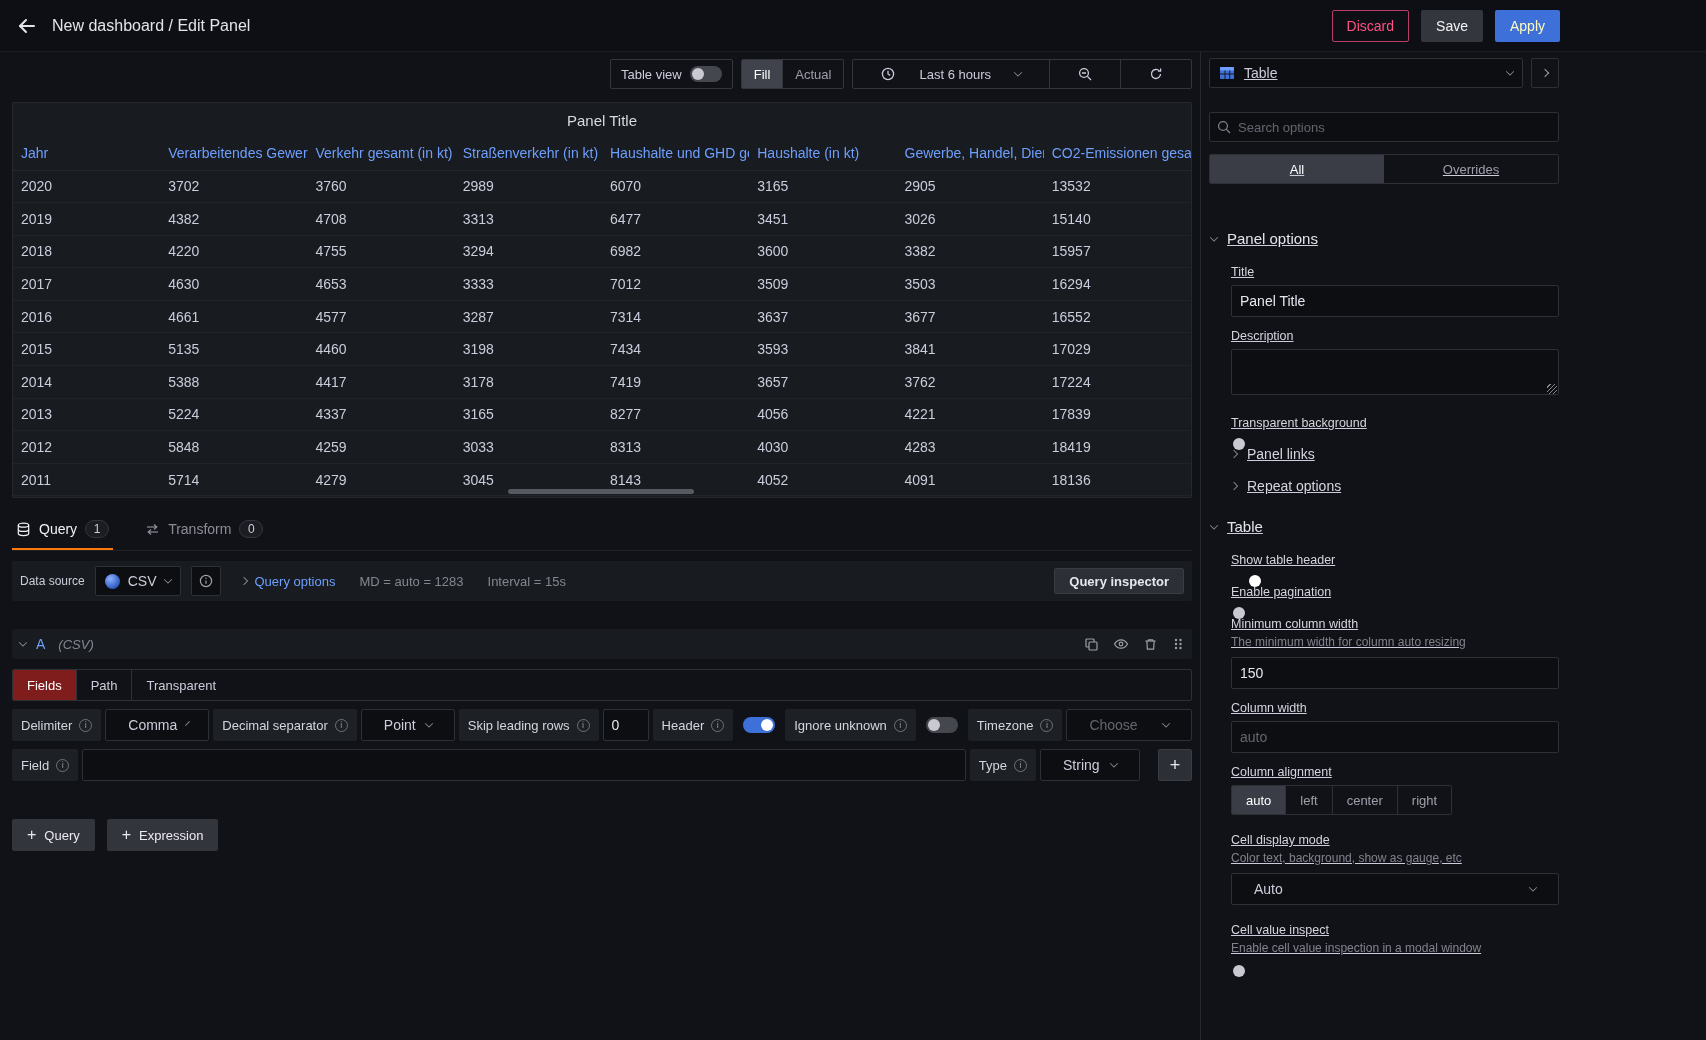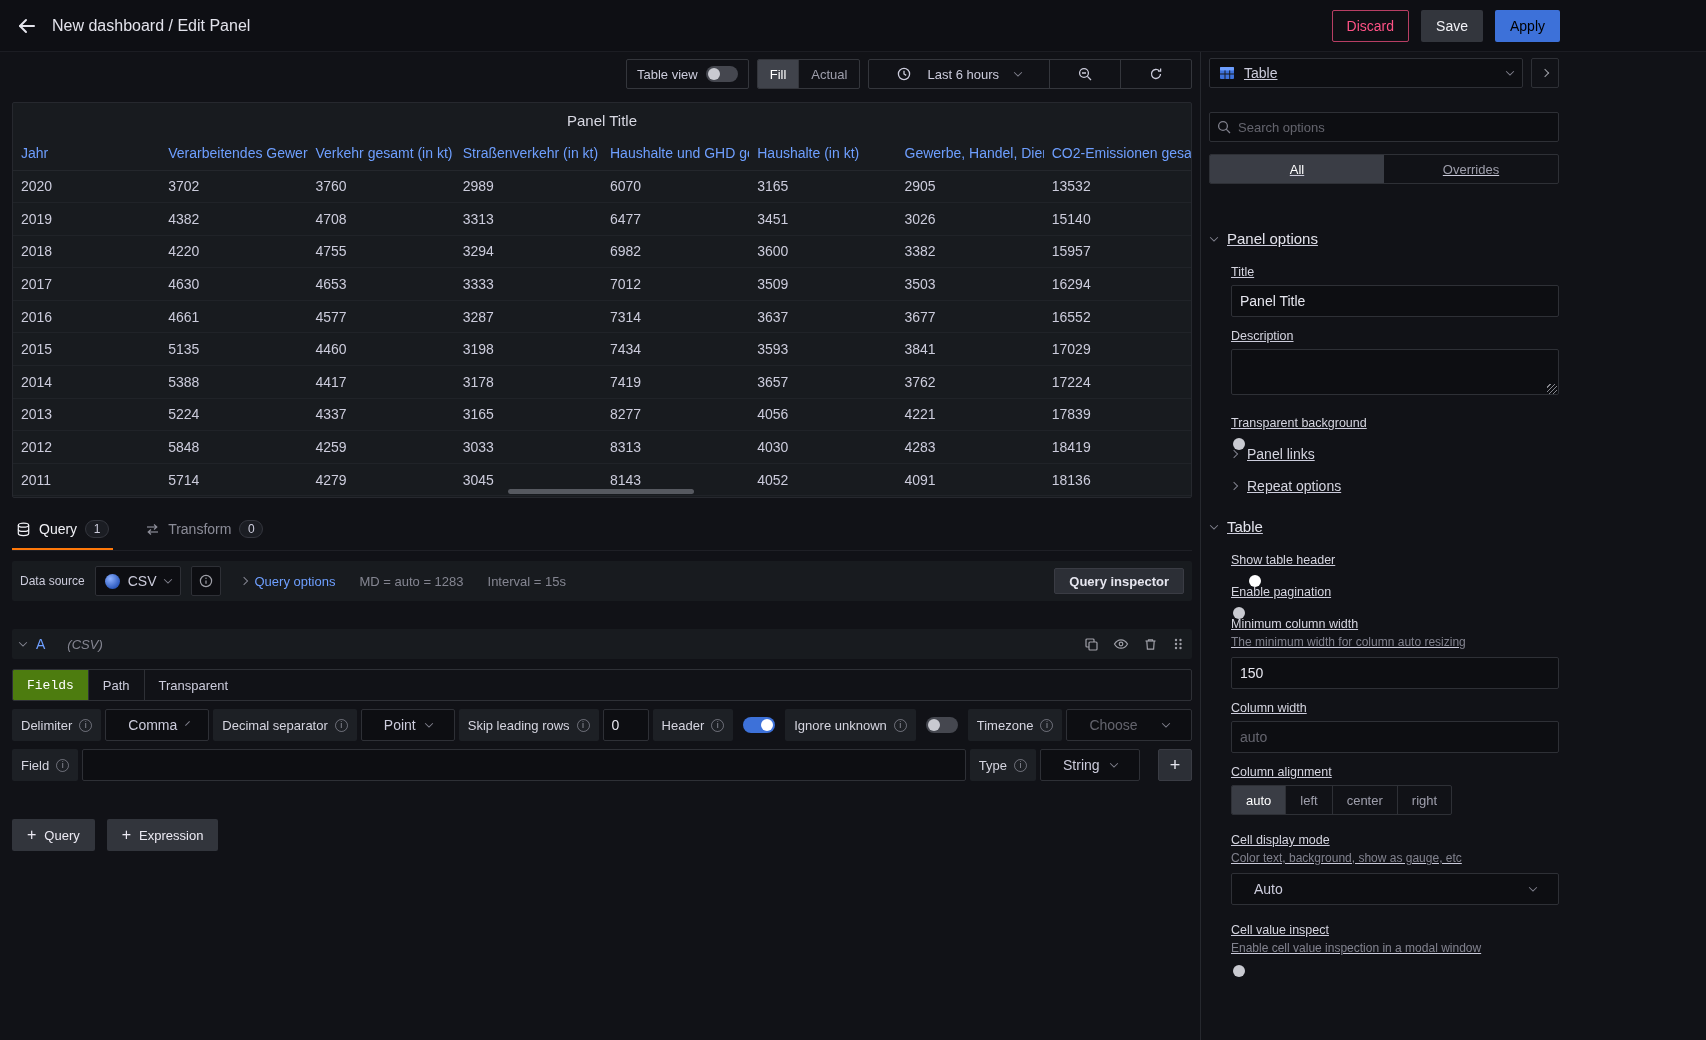--- a/index.html
+++ b/index.html
@@ -15,37 +15,37 @@
     height:52px; flex:0 0 52px; display:flex; align-items:center; gap:14px;
     padding:13px 16px; background:#0e0f14; border-bottom:1px solid rgba(204,204,220,0.08);
   }
   .icon-btn { background:none; border:none; color:#ccccdc; cursor:pointer; display:flex; align-items:center; justify-content:center; }
   .breadcrumb { font-size:16px; font-weight:500; color:#e3e3ec; }
   .topbar-actions { margin-left:auto; margin-right:130px; display:flex; gap:12px; }
   .btn { height:32px; padding:0 14px; border-radius:2px; font-size:14px; font-weight:500;
          font-family:inherit; border:1px solid transparent; cursor:pointer; display:inline-flex; align-items:center; }
   .btn-destructive { background:transparent; color:#ff5286; border-color:rgba(255,82,134,0.7); }
   .btn-secondary { background:#33363d; color:#f2f2f7; }
-  .btn-primary { background:#3d71d9; color:#000000; }
+  .btn-primary { background:#3d71d9; color:#fef9c3; }
 
   
   .content { flex:1; display:flex; min-height:0; }
   .main { flex:0 0 1200px; width:1200px; padding:4px 8px 0 12px; display:flex; flex-direction:column; }
   .sidebar { flex:1; border-left:1px solid #26282e; padding:4px 0 0 8px; }
   .sidebar-inner { width:350px;text-decoration:underline; }
 
   
   .viz-toolbar { height:32px; margin:2px 0 12px 0; display:flex; justify-content:flex-end; align-items:center; gap:8px; }
   .chip { height:30px; border:1px solid #34363c; border-radius:2px; display:inline-flex; align-items:center; gap:8px; padding:0 10px; font-size:13px; color:#ccccdc; background:transparent; cursor:pointer; }
   .seg-group { height:30px; border:1px solid #34363c; border-radius:2px; display:inline-flex; overflow:hidden; }
   .seg { height:100%; padding:0 12px; display:inline-flex; align-items:center; font-size:13px; color:rgba(204,204,220,0.75); background:transparent; border:none; cursor:pointer; font-family:inherit; }
   .seg + .seg { border-left:1px solid #34363c; }
   .seg.active { background:#40434b; color:#ffffff; font-weight:500; }
   .tool-group { height:30px; border:1px solid #34363c; border-radius:2px; display:inline-flex; overflow:hidden; }
-  .tool-seg { display:inline-flex; align-items:center; gap:16px; padding:0 28px; background:transparent; border:none; color:#ccccdc; font-size:13px; font-family:inherit; cursor:pointer; }
+  .tool-seg { display:inline-flex; align-items:center; gap:24px; padding:0 28px; background:transparent; border:none; color:#ccccdc; font-size:13px; font-family:inherit; cursor:pointer; }
   .tool-seg + .tool-seg { border-left:1px solid #34363c; }
 
   
   .chev { display:inline-block; width:6px; height:6px; border-right:1.4px solid currentColor; border-bottom:1.4px solid currentColor; }
   .chev-down { transform:rotate(45deg) translate(-1px,-1px); }
   .chev-right { transform:rotate(-45deg); }
   .dim { color:rgba(204,204,220,0.6); }
 
   
   .toggle { width:32px; height:16px; border-radius:9px; background:#45474f; position:relative; cursor:pointer; flex:0 0 auto; }
@@ -78,28 +78,28 @@
   .picker { height:30px; background:#0d0e12; border:1px solid #2e3036; border-radius:2px; display:inline-flex; align-items:center; gap:8px; padding:0 9px; cursor:pointer; }
   .ds-circle { width:15px; height:15px; border-radius:50%; background:radial-gradient(circle at 35% 32%, #8db1ff, #2e5bbf 70%); }
   .sq-btn { width:30px; height:30px; border:1px solid #2e3036; background:#0d0e12; border-radius:2px; color:#9fa0a8; display:inline-flex; align-items:center; justify-content:center; cursor:pointer; }
   .qo-link { display:inline-flex; align-items:center; gap:8px; background:none; border:none; color:#6e9fff; font-size:13px; font-weight:500; font-family:inherit; cursor:pointer; margin-left:10px; }
   .qo-meta { font-size:13px; color:rgba(204,204,220,0.6); margin-left:14px; }
   .ds-row .btn-inspector { margin-left:auto; height:26px; background:#2c2f36; border:1px solid #3a3c44; color:#e6e6ef; font-size:13px;font-weight:bold; }
 
   
   .query-head { margin-top:28px; height:30px; background:#181b1f; border-radius:2px; display:flex; align-items:center; gap:10px; padding:0 8px; cursor:pointer; }
   .refid { color:#6e9fff; font-weight:500; }
-  .qtype { color:rgba(204,204,220,0.6); font-style:italic; font-size:13px; margin-left:12px; }
+  .qtype { color:rgba(204,204,220,0.6); font-style:italic; font-size:13px; margin-left:3px; }
   .qh-icons { margin-left:auto; display:flex; gap:14px; color:#9fa0a8; }
   .qh-icons .icon-btn { color:#9fa0a8; }
 
   .subtabs { margin-top:10px; display:inline-flex; border:1px solid #2e3036; border-radius:2px; overflow:hidden; }
   .subtab { height:30px; padding:0 14px; background:transparent; border:none; color:#ccccdc; font-size:13px; font-family:inherit; cursor:pointer; }
   .subtab + .subtab { border-left:1px solid #2e3036; }
-  .subtab.active { background:#4d7c0f; color:#ffffff; font-weight:500;font-family:Liberation Mono, monospace; }
+  .subtab.active { background:#7f1d1d; color:#ffffff; font-weight:500; }
 
   .opt-row { margin-top:8px; display:flex; align-items:center; gap:4px; }
   .ilabel { height:32px; background:#1d2025; border-radius:2px; display:inline-flex; align-items:center; gap:7px; padding:0 9px; font-size:13px; font-weight:500; color:#d5d5e0; flex:0 0 auto; }
   .control { height:32px; background:#0d0e12; border:1px solid #2e3036; border-radius:2px; display:inline-flex; align-items:center; gap:10px; padding:0 22px; font-size:14px; cursor:pointer; }
   .control .chev { margin-left:auto; }
   input.text-input { height:32px; background:#0d0e12; border:1px solid #2e3036; border-radius:2px; color:#e6e6ef; font-size:14px; font-family:inherit; padding:0 8px; }
   input.text-input::placeholder { color:rgba(204,204,220,0.45); }
   .placeholder-text { color:rgba(204,204,220,0.45); }
   .toggle-pad { padding:0 6px; display:inline-flex; align-items:center; height:32px; }
   .plus-btn { width:34px; height:32px; background:#2c2f36; border:1px solid #3a3c44; border-radius:2px; color:#e6e6ef; font-size:18px; display:inline-flex; align-items:center; justify-content:center; cursor:pointer; margin-left:14px; }

